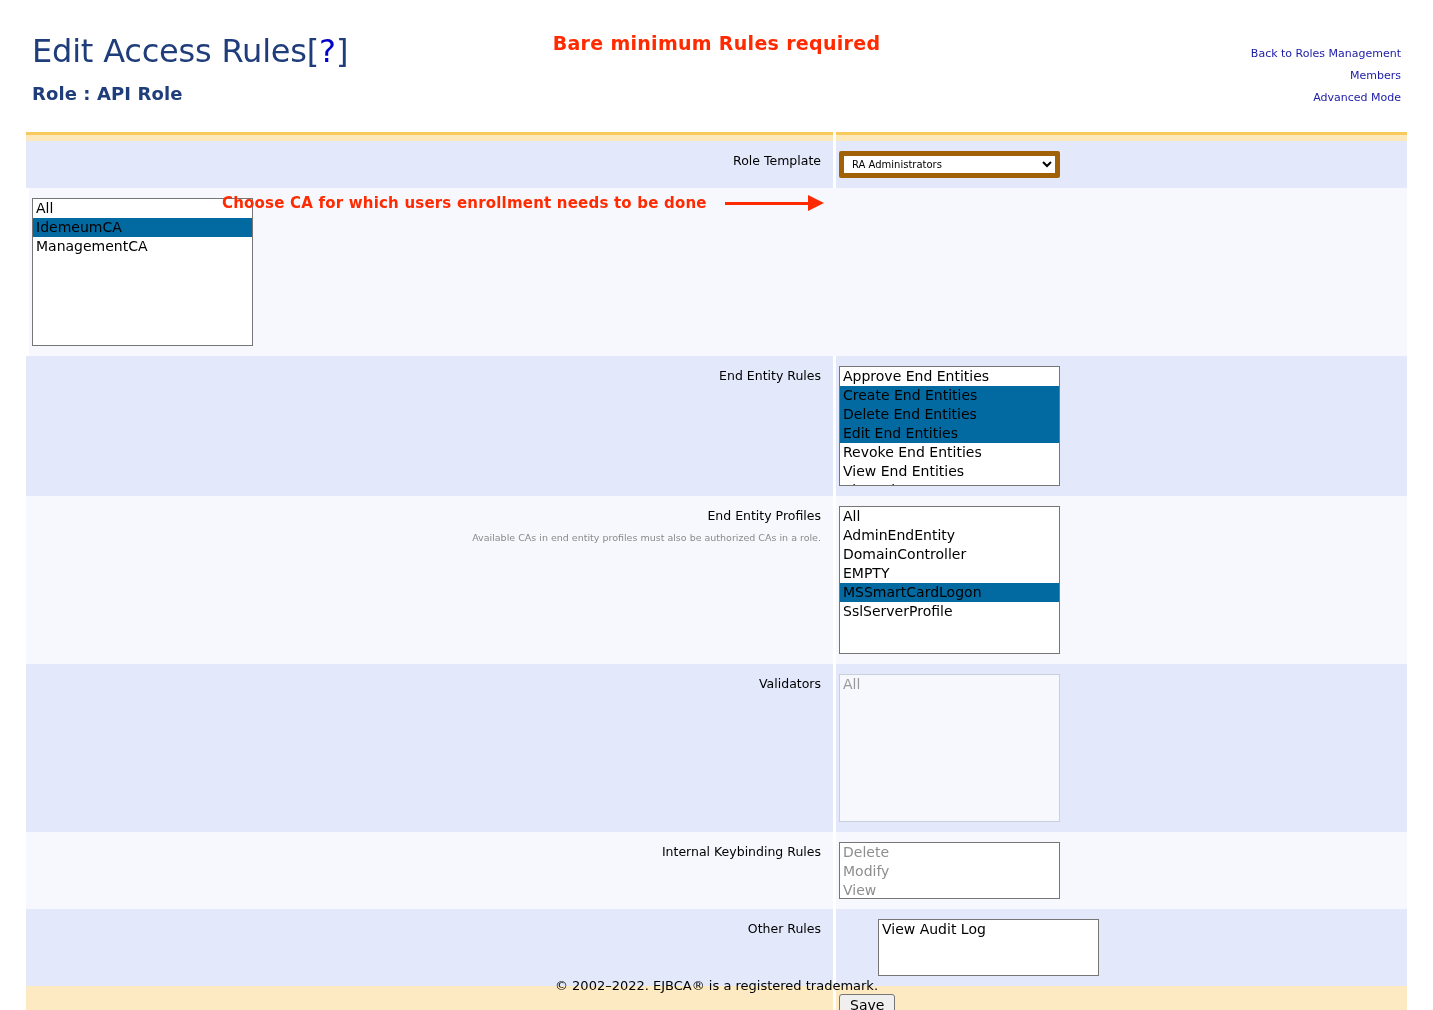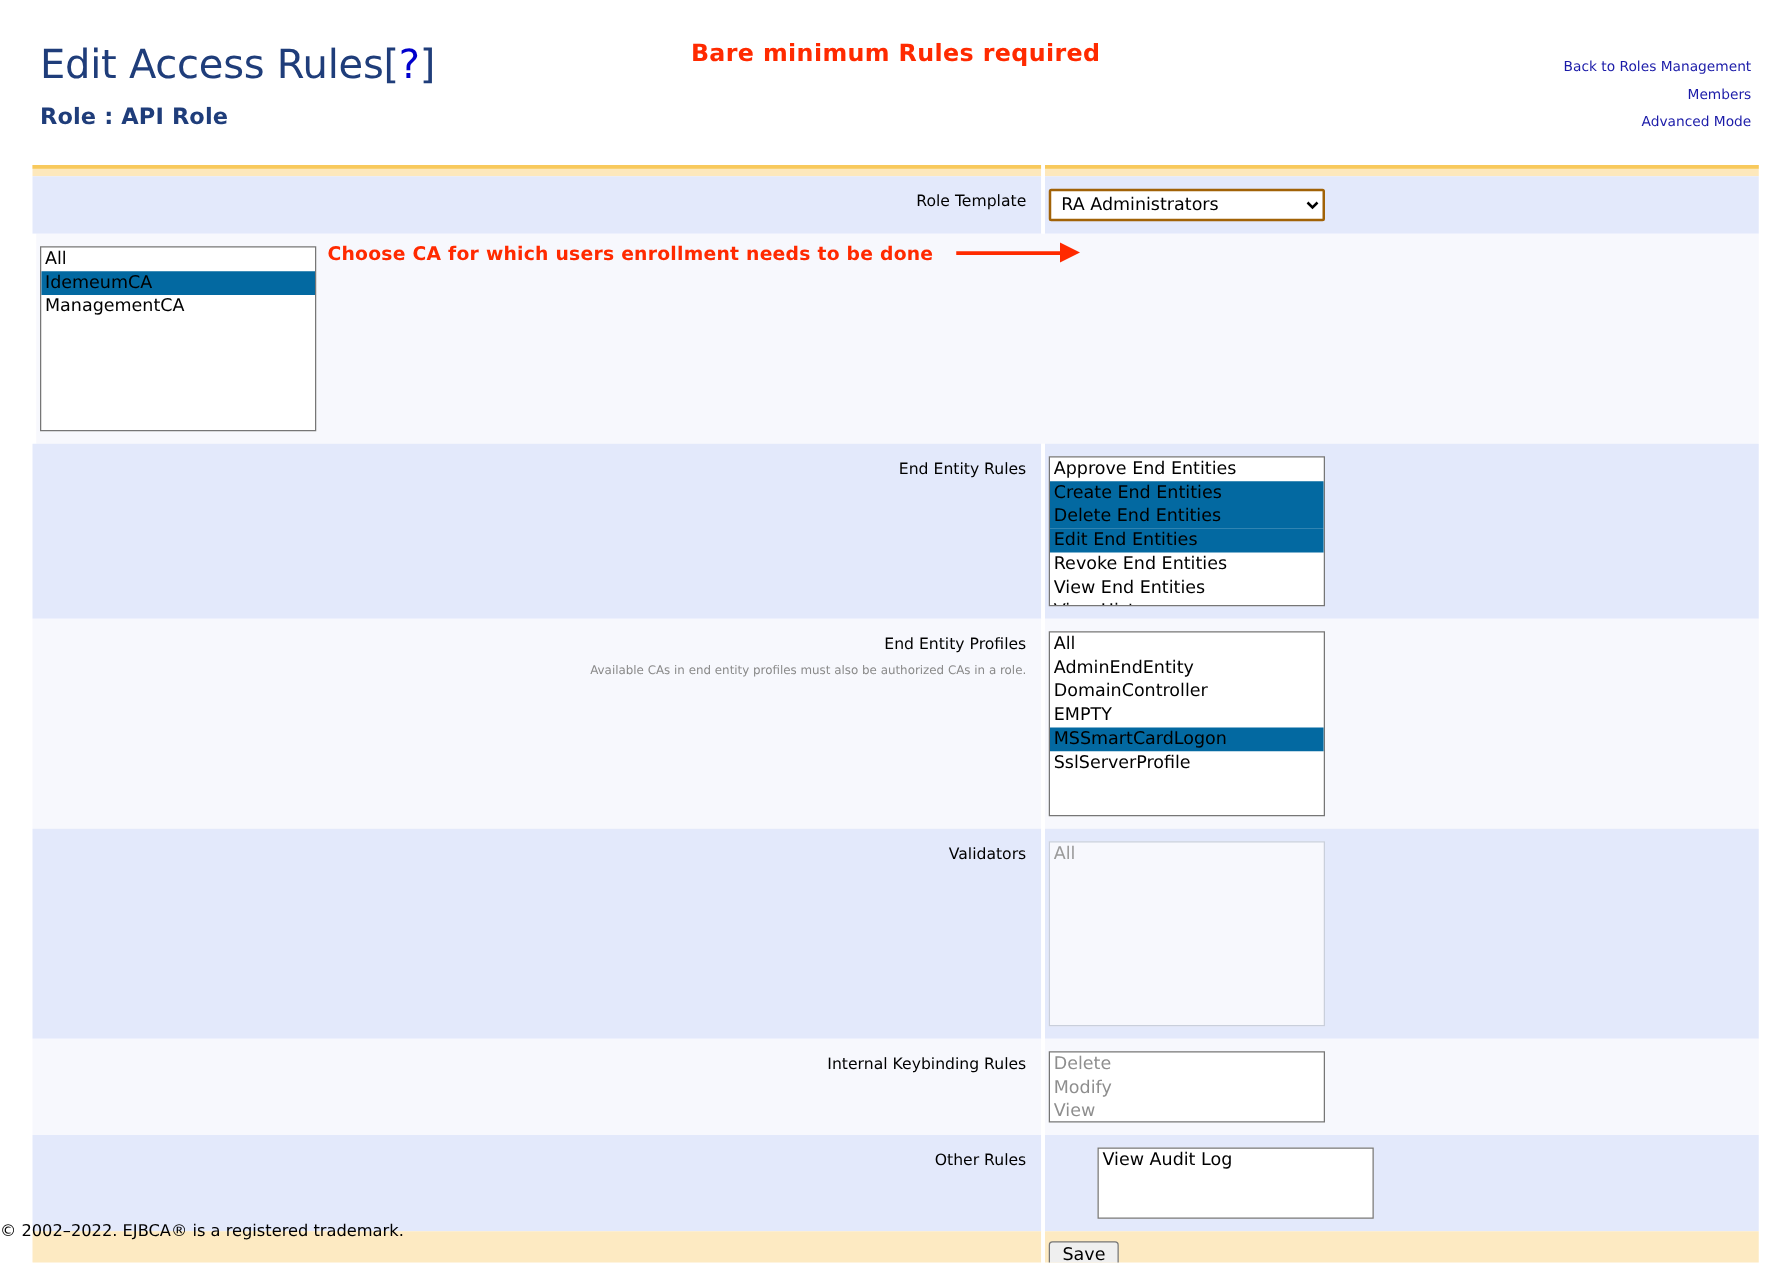--- a/index.html
+++ b/index.html
@@ -75,23 +75,22 @@
     font-size: 11px;
   }
 
   
   .annotation {
     position: absolute;
     left: 222px;
     top: 194px;
     z-index: 30;
     display: flex;
-    align-items: flex-start;
+    align-items: center;
     pointer-events: none;
-    margin-left: 40px;
   }
   .annotation-text {
     font-family: "DejaVu Sans", "Liberation Sans", sans-serif;
     font-size: 15px;
     font-weight: bold;
     color: #ff2a00;
     white-space: nowrap;
     letter-spacing: 0.2px;
   }
   .annotation-arrow {
@@ -169,25 +168,25 @@
     display: block;
     margin-top: 9px;
     font-size: 9.5px;
     color: #8a8a8a;
     font-weight: normal;
   }
 
   
   select.combo {
     font-family: "DejaVu Sans", "Liberation Sans", sans-serif;
-    font-size: 14px;
+    font-size: 10px;
     width: 221px;
     box-sizing: border-box;
     padding: 2px 4px;
-    border: 2px solid #a16207;
+    border: 5px solid #a16207;
     background: #ffffff;
     color: #000;
     border-radius: 2px;
   }
   .listbox {
     width: 221px;
     box-sizing: border-box;
     border: 1px solid #767676;
     background: #ffffff;
     font-size: 14px;
@@ -241,20 +240,21 @@
     border-radius: 3px;
     color: #000;
     cursor: pointer;
   }
 
   .footer {
     position: absolute;
     left: 0;
     right: 0;
     top: 978px;
+    text-align: center;
     font-size: 13px;
     color: #000000;
   }
 </style>
 </head>
 <body>
 
 <div class="page-header">
 
   <div class="title-block">

